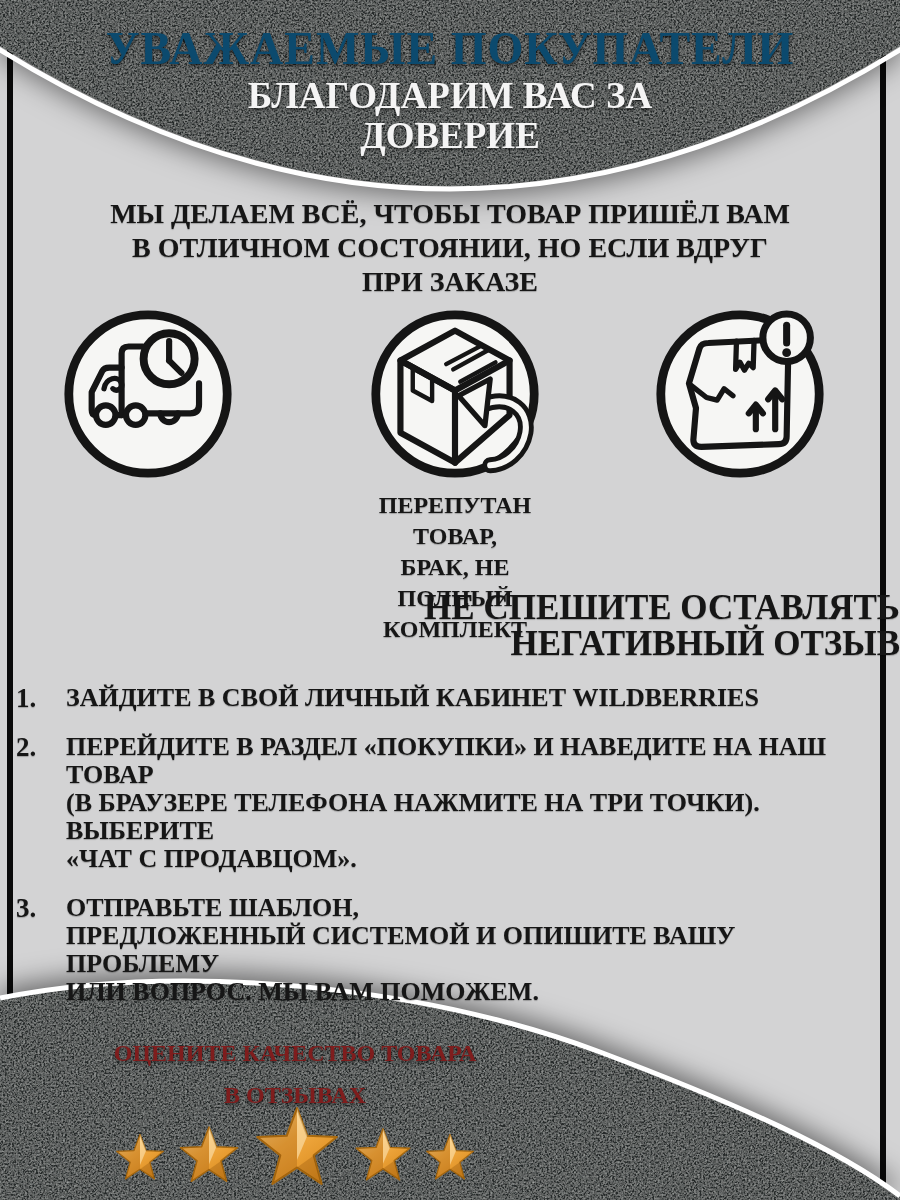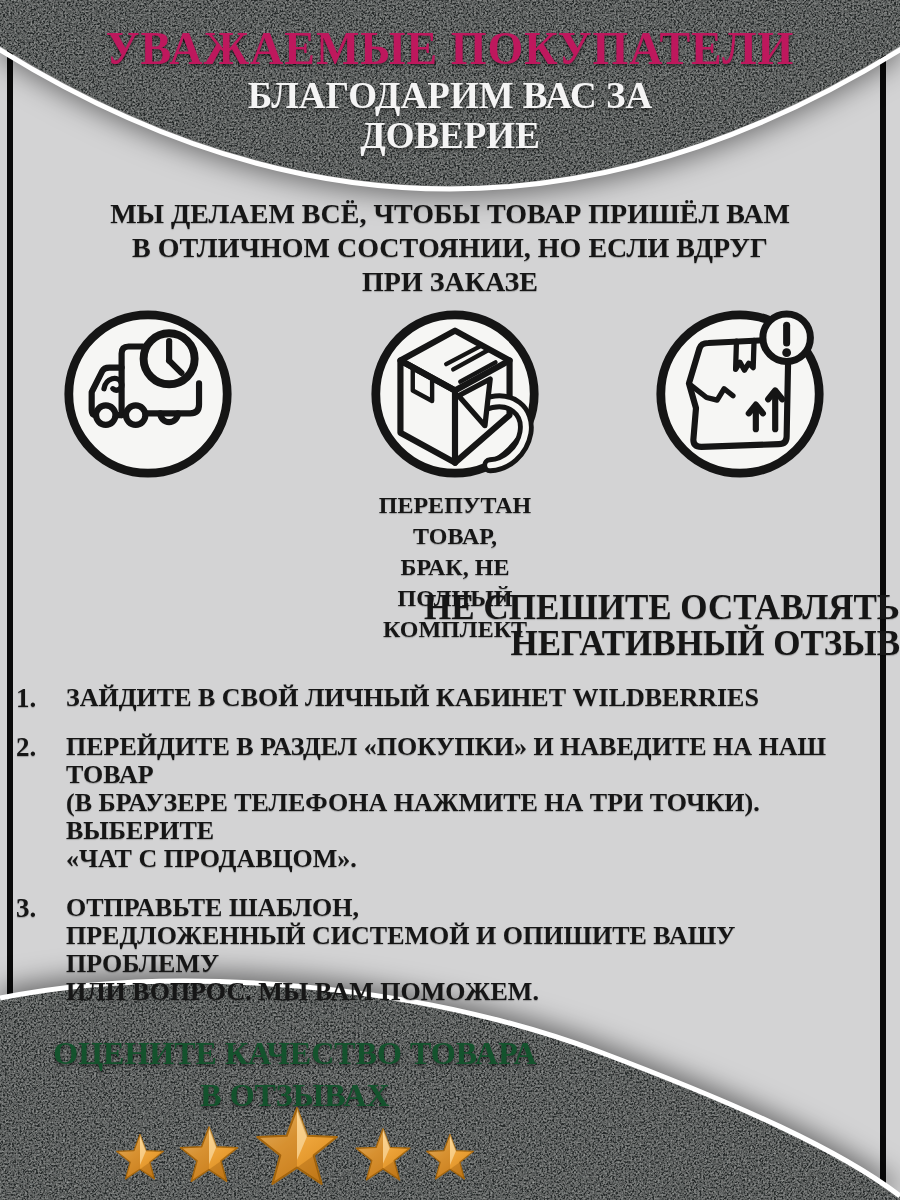--- a/index.html
+++ b/index.html
@@ -12,21 +12,21 @@
   .frame{
     position:absolute;left:7px;top:0;width:879px;height:1189px;
     border:6px solid #0a0a0a;box-sizing:border-box;z-index:1;
   }
   svg.curves{position:absolute;left:0;top:0;z-index:2;pointer-events:none;}
   .content{position:absolute;left:0;top:0;width:900px;height:1200px;z-index:3;}
   .pre{white-space:pre-line;font-family:Liberation Serif, serif;}
 
   .hdr-title{
     position:absolute;top:22px;left:0;width:100%;text-align:center;
-    font-size:46px;letter-spacing:1px;color:#be185d;
+    font-size:46px;letter-spacing:1px;color:#0c4a6e;
     text-shadow:0 2px 3px rgba(0,0,0,.55);
   }
   .hdr-sub{
     position:absolute;top:76px;left:0;width:100%;text-align:center;
     font-size:37px;line-height:40px;color:#f4f4f4;
     text-shadow:0 2px 3px rgba(0,0,0,.5);
   }
   .intro{
     position:absolute;top:197px;left:0;width:100%;text-align:center;
     font-size:28px;line-height:34px;text-shadow:0 1px 1px rgba(0,0,0,.25);
@@ -43,21 +43,21 @@
   .warning{
     position:absolute;top:590px;left:0;width:100%;text-align:right;
     font-size:35px;line-height:36px;text-shadow:0 1px 1px rgba(0,0,0,.25);
   }
   .steps{position:absolute;top:684px;left:16px;right:22px;}
   .step{display:flex;margin-bottom:21px;text-shadow:0 1px 1px rgba(0,0,0,.25);}
   .step-num{flex:0 0 42px;font-size:27px;line-height:28px;}
   .step-text{font-size:26px;line-height:28px;margin-left:8px;}
   .footer-text{
     position:absolute;top:1032px;left:25px;width:540px;text-align:center;
-    font-size:32px;line-height:42px;color:#14532d;
+    font-size:24px;line-height:42px;color:#7f1d1d;
     text-shadow:0 2px 3px rgba(0,0,0,.55);
   }
   .stars{
     position:absolute;top:1100px;left:25px;width:540px;height:96px;
     display:flex;justify-content:center;align-items:flex-end;gap:9px;
   }
   .stars svg{display:block;}
   .icon-art{stroke:#151515;fill:none;stroke-linecap:round;stroke-linejoin:round;}
 </style>
 </head>

